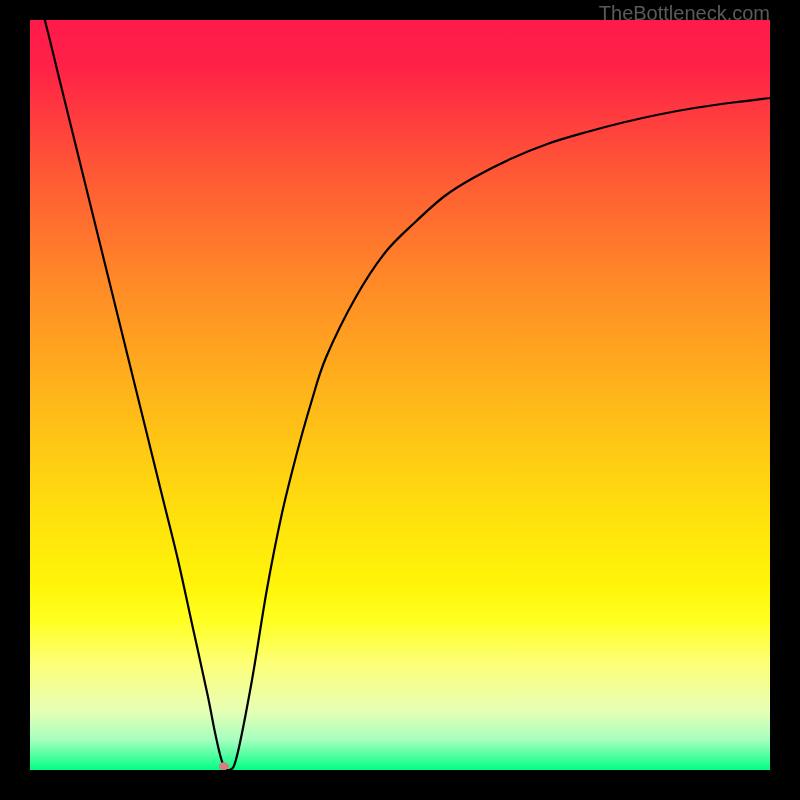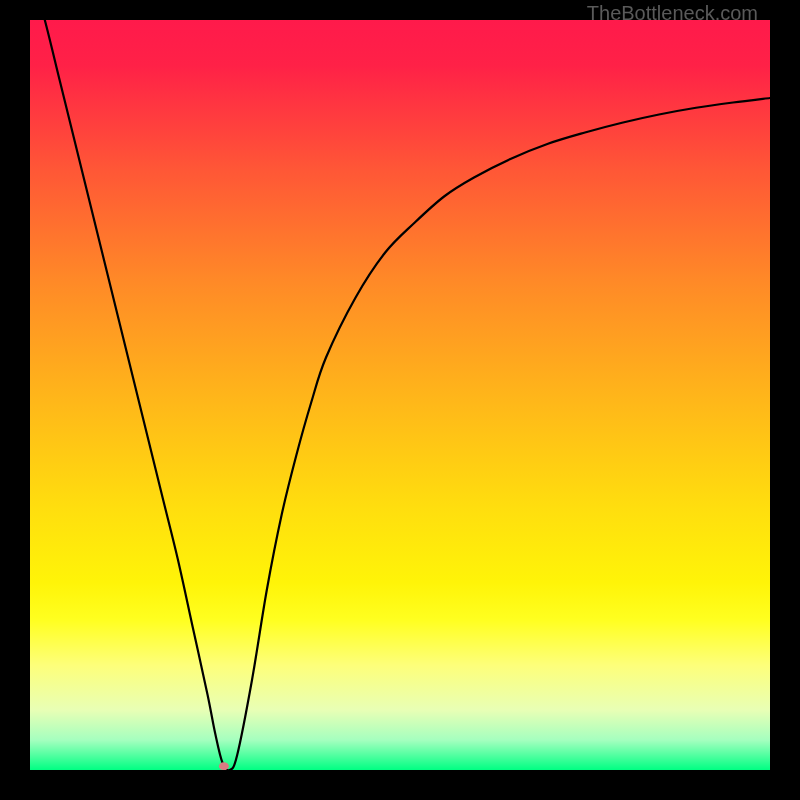--- a/index.html
+++ b/index.html
@@ -21,21 +21,21 @@
   .gradient {
     position: absolute;
     left: 30px;
     top: 20px;
     width: 740px;
     height: 750px;
   }
   .watermark {
     position: absolute;
     top: 2px;
-    right: 42px;
+    right: 30px;
     font-family: Arial, Helvetica, sans-serif;
     font-size: 20px;
     font-weight: 500;
     color: #5a5a5a;
     letter-spacing: 0px;
     margin-left: 12px;
   }
   svg.curve {
     position: absolute;
     left: 30px;

